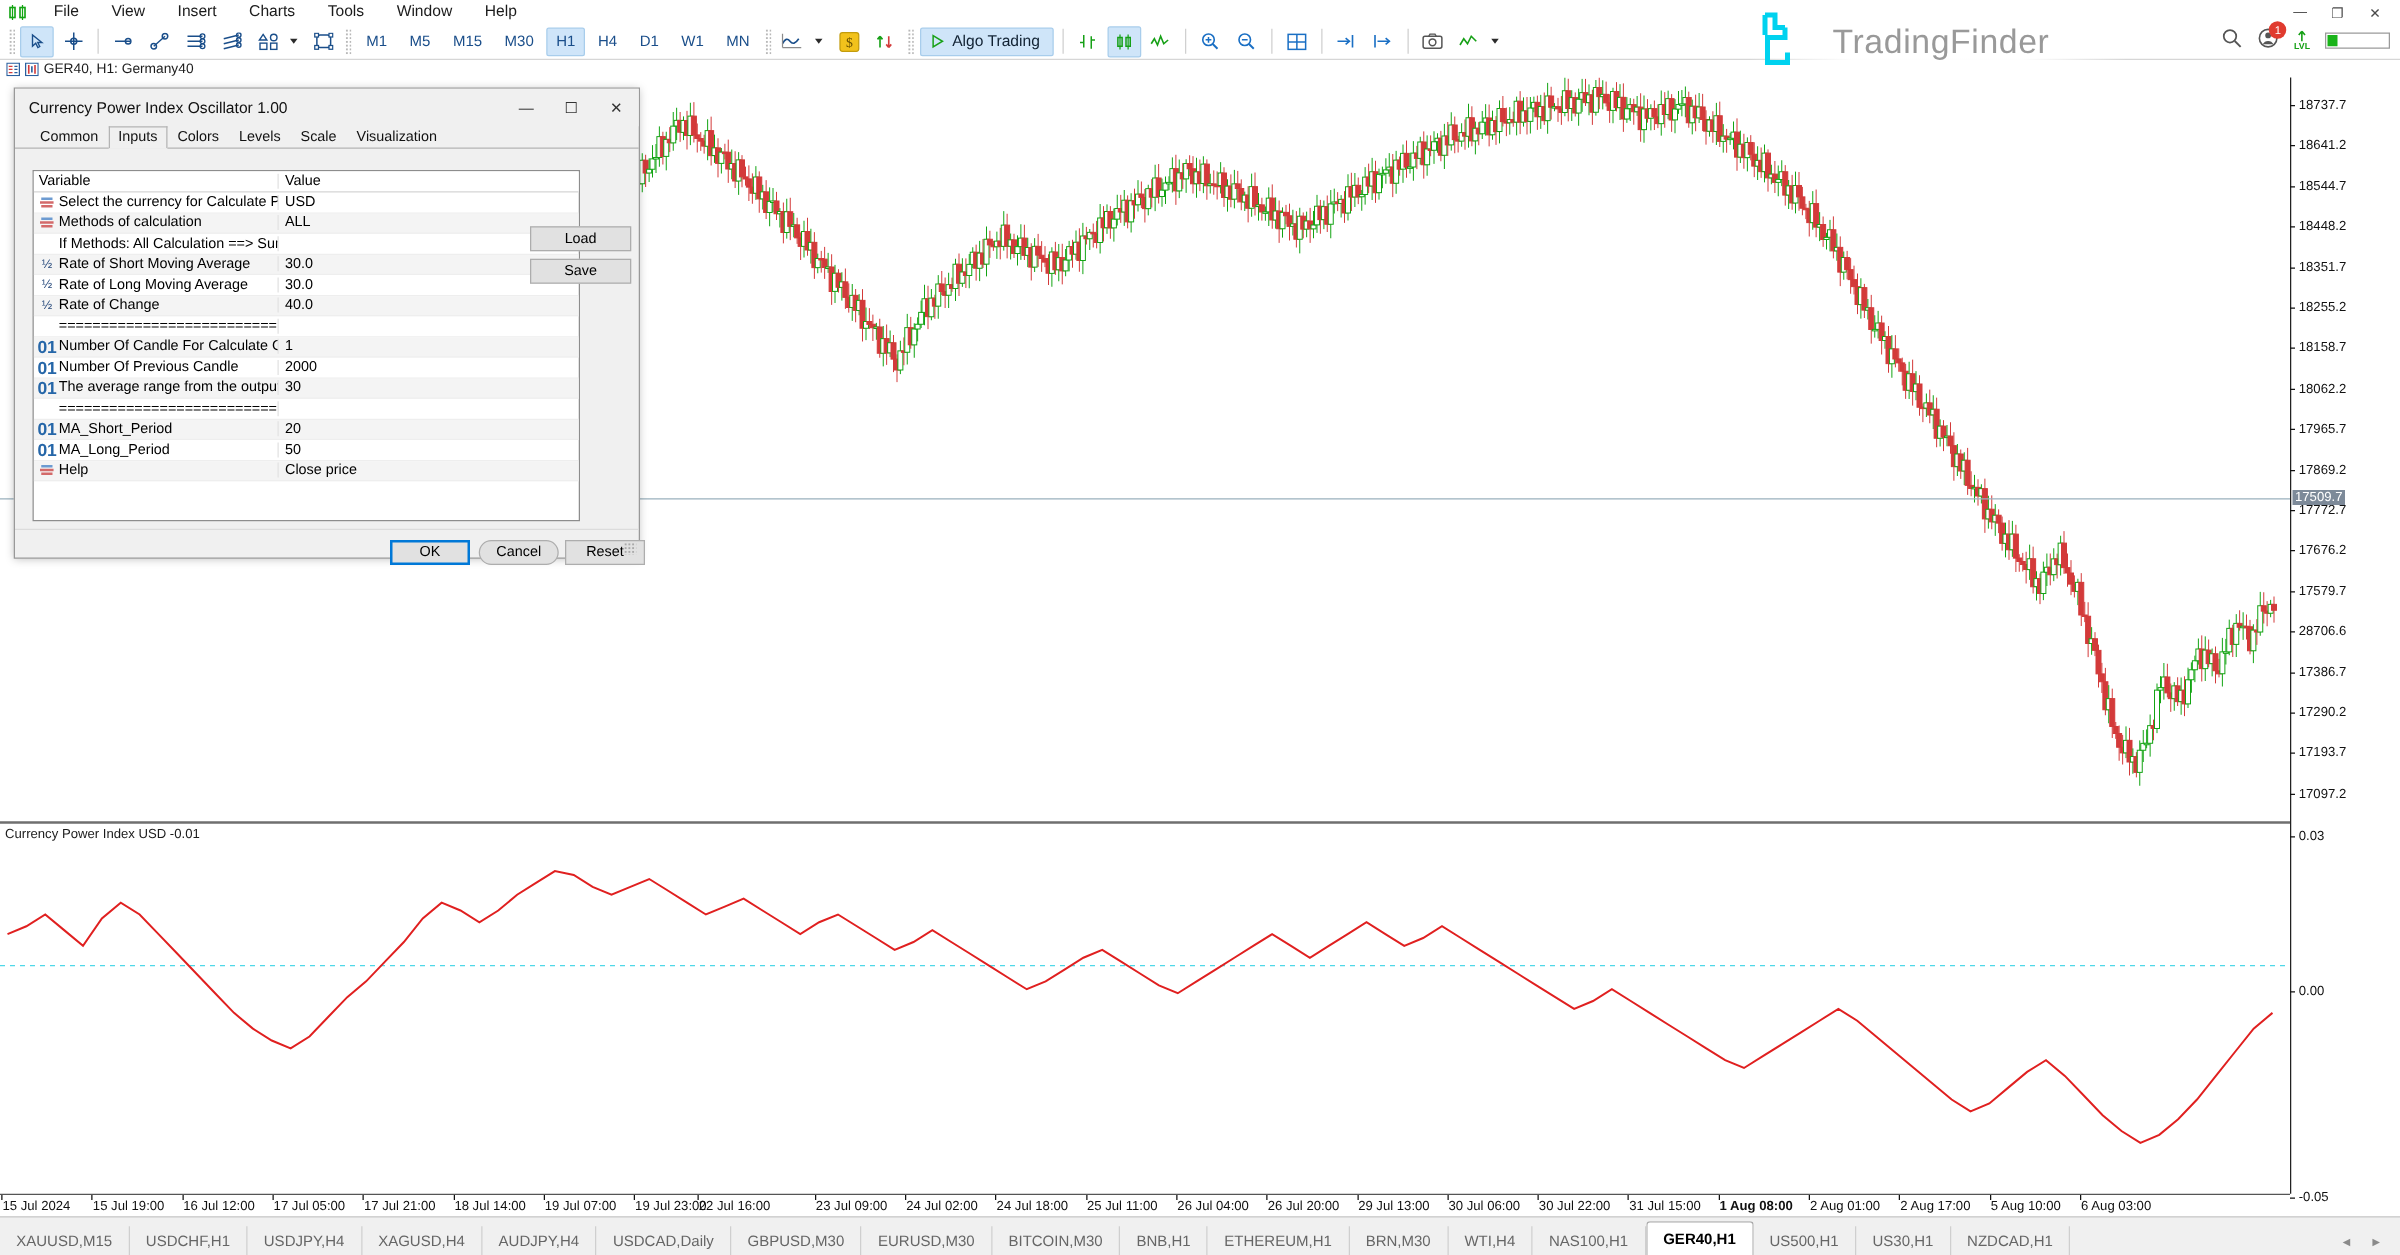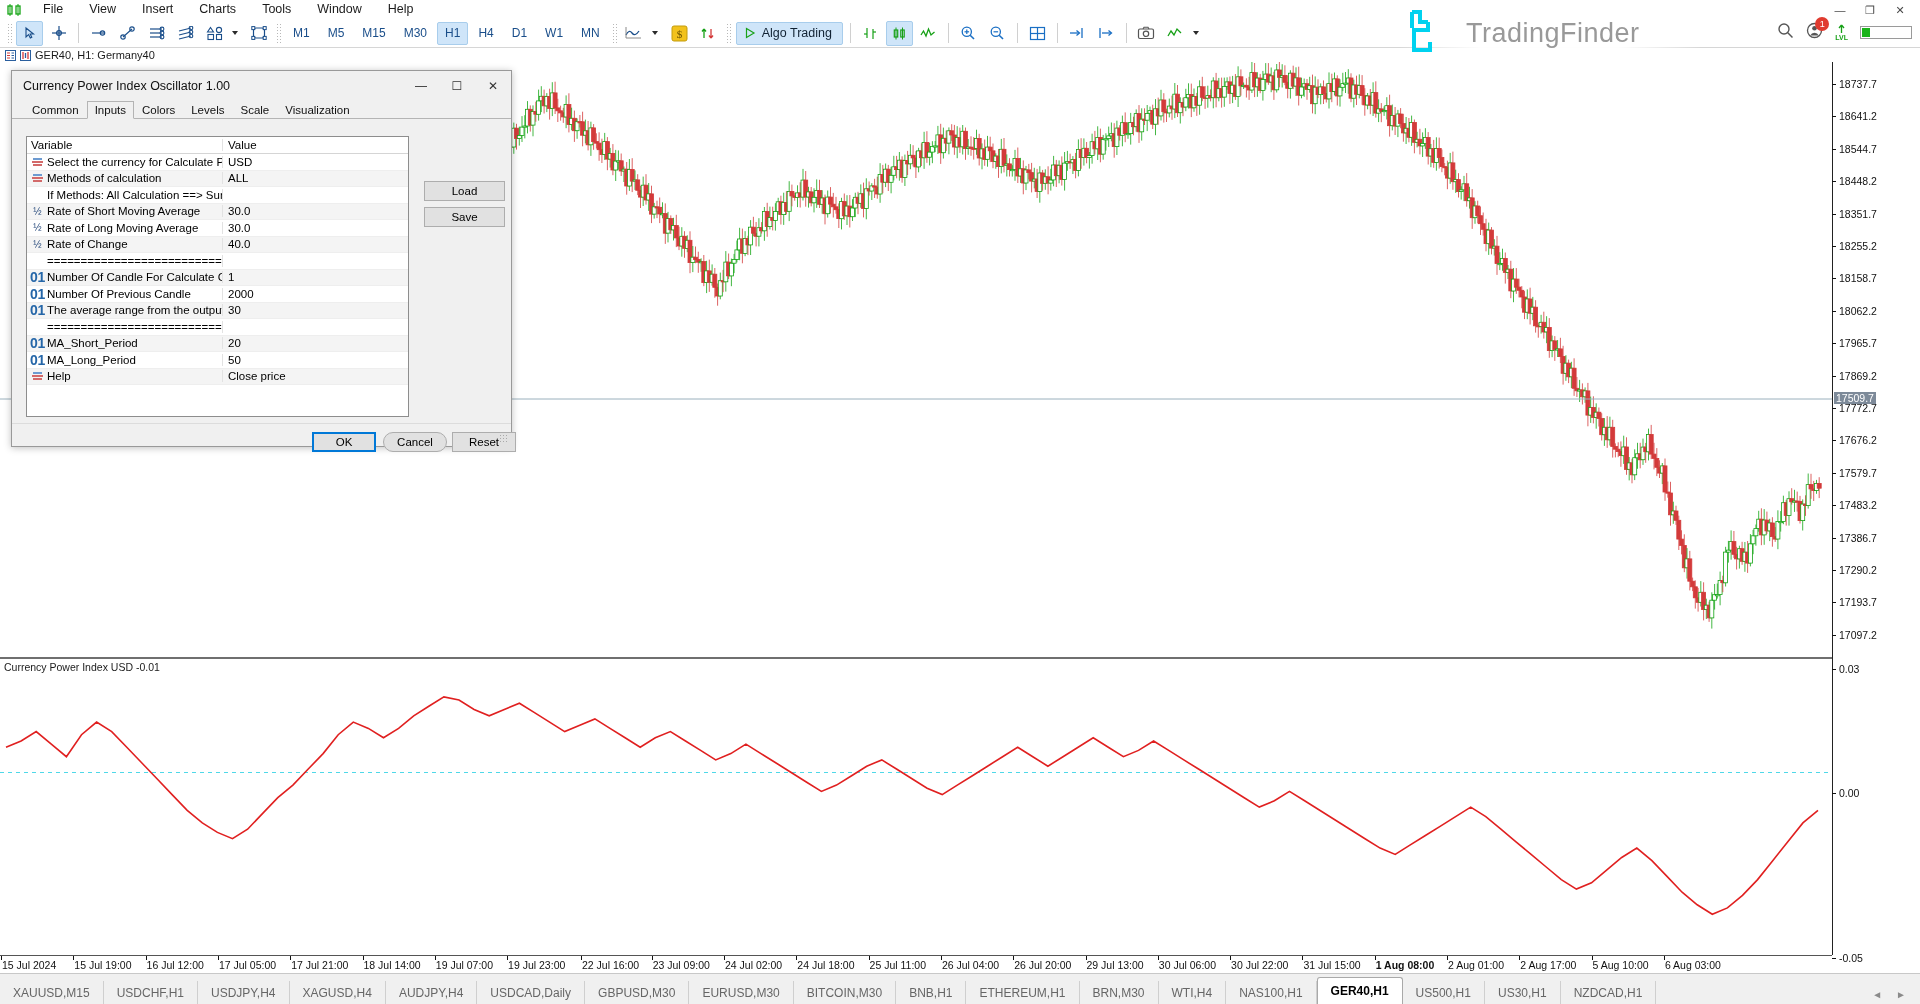--- a/index.html
+++ b/index.html
@@ -129,21 +129,21 @@
 
   .dtabs { display:flex; align-items:flex-end; height:18px; padding-left:12px;
     border-bottom:1px solid #b4b4b4; }
   .dtab { height:17px; padding:0 7px; font-size:11.5px; display:flex;align-items:center;
     color:#111; border:1px solid transparent; cursor:pointer; }
   .dtab.sel { background:#f0f0f0; border-color:#b4b4b4; border-bottom-color:#f0f0f0;
     margin-bottom:-1px; height:18px; }
 
   .dbody { position:absolute; top:57px; left:0; right:0; bottom:0; }
   .grid {
-    position:absolute; top:8px; left:14px; width:383px; height:281px;
+    position:absolute; top:8px; left:14px; width:438px; height:281px;
     background:#fff; border:1px solid #8d8d8d; overflow:hidden;
   }
   .grow { display:flex; height:16.5px; align-items:center; border-bottom:1px solid #eeeeee; }
   .grow.alt { background:#f4f4f4; }
   .ghead { height:17px; border-bottom:1px solid #d5d5d5; background:#fff; }
   .gname { width:196px; padding-left:4px; display:flex; align-items:center; gap:3px;
     overflow:hidden; white-space:nowrap; border-right:1px solid #e2e2e2; }
   .gval { flex:1; padding-left:5px; white-space:nowrap; overflow:hidden; }
   .vico { width:13px; height:11px; flex:none; display:flex; align-items:center; justify-content:center;}
   .ico-num { font-size:14px; color:#2566a8; font-weight:700; letter-spacing:-0.3px;}
@@ -1421,21 +1421,21 @@
         <div class="ptick" style="top: 113.2px;"><span>18448.2</span></div>
         <div class="ptick" style="top: 145.6px;"><span>18351.7</span></div>
         <div class="ptick" style="top: 178px;"><span>18255.2</span></div>
         <div class="ptick" style="top: 210.4px;"><span>18158.7</span></div>
         <div class="ptick" style="top: 242.8px;"><span>18062.2</span></div>
         <div class="ptick" style="top: 275.2px;"><span>17965.7</span></div>
         <div class="ptick" style="top: 307.6px;"><span>17869.2</span></div>
         <div class="ptick" style="top: 340px;"><span>17772.7</span></div>
         <div class="ptick" style="top: 372.4px;"><span>17676.2</span></div>
         <div class="ptick" style="top: 404.8px;"><span>17579.7</span></div>
-        <div class="ptick" style="top: 437.2px;"><span>17483.2</span></div>
+        <div class="ptick" style="top: 437.2px;"><span>28706.6</span></div>
         <div class="ptick" style="top: 469.6px;"><span>17386.7</span></div>
         <div class="ptick" style="top: 502px;"><span>17290.2</span></div>
         <div class="ptick" style="top: 534.4px;"><span>17193.7</span></div>
         <div class="ptick" style="top: 566.8px;"><span>17097.2</span></div>
       </div>
     <div class="pcur" id="pcur" style="top: 330px;">17509.7</div>
     <div id="oticks">
         <div class="ptick" style="top: 601px;"><span>0.03</span></div>
         <div class="ptick" style="top: 725px;"><span>0.00</span></div>
         <div class="ptick" style="top: 890px;"><span>-0.05</span></div>
@@ -1445,21 +1445,21 @@
   <div class="tscale">
       <div id="tticks">
         <div class="ttick" style="left: 4px;"><span>15 Jul 2024</span></div>
         <div class="ttick" style="left: 76.3px;"><span>15 Jul 19:00</span></div>
         <div class="ttick" style="left: 148.6px;"><span>16 Jul 12:00</span></div>
         <div class="ttick" style="left: 220.9px;"><span>17 Jul 05:00</span></div>
         <div class="ttick" style="left: 293.2px;"><span>17 Jul 21:00</span></div>
         <div class="ttick" style="left: 365.5px;"><span>18 Jul 14:00</span></div>
         <div class="ttick" style="left: 437.8px;"><span>19 Jul 07:00</span></div>
         <div class="ttick" style="left: 510.1px;"><span>19 Jul 23:00</span></div>
-        <div class="ttick" style="left: 584px;"><span>22 Jul 16:00</span></div>
+        <div class="ttick" style="left: 561px;"><span>22 Jul 16:00</span></div>
         <div class="ttick" style="left: 654.7px;"><span>23 Jul 09:00</span></div>
         <div class="ttick" style="left: 727px;"><span>24 Jul 02:00</span></div>
         <div class="ttick" style="left: 799.3px;"><span>24 Jul 18:00</span></div>
         <div class="ttick" style="left: 871.6px;"><span>25 Jul 11:00</span></div>
         <div class="ttick" style="left: 943.9px;"><span>26 Jul 04:00</span></div>
         <div class="ttick" style="left: 1016.2px;"><span>26 Jul 20:00</span></div>
         <div class="ttick" style="left: 1088.5px;"><span>29 Jul 13:00</span></div>
         <div class="ttick" style="left: 1160.8px;"><span>30 Jul 06:00</span></div>
         <div class="ttick" style="left: 1233.1px;"><span>30 Jul 22:00</span></div>
         <div class="ttick" style="left: 1305.4px;"><span>31 Jul 15:00</span></div>

